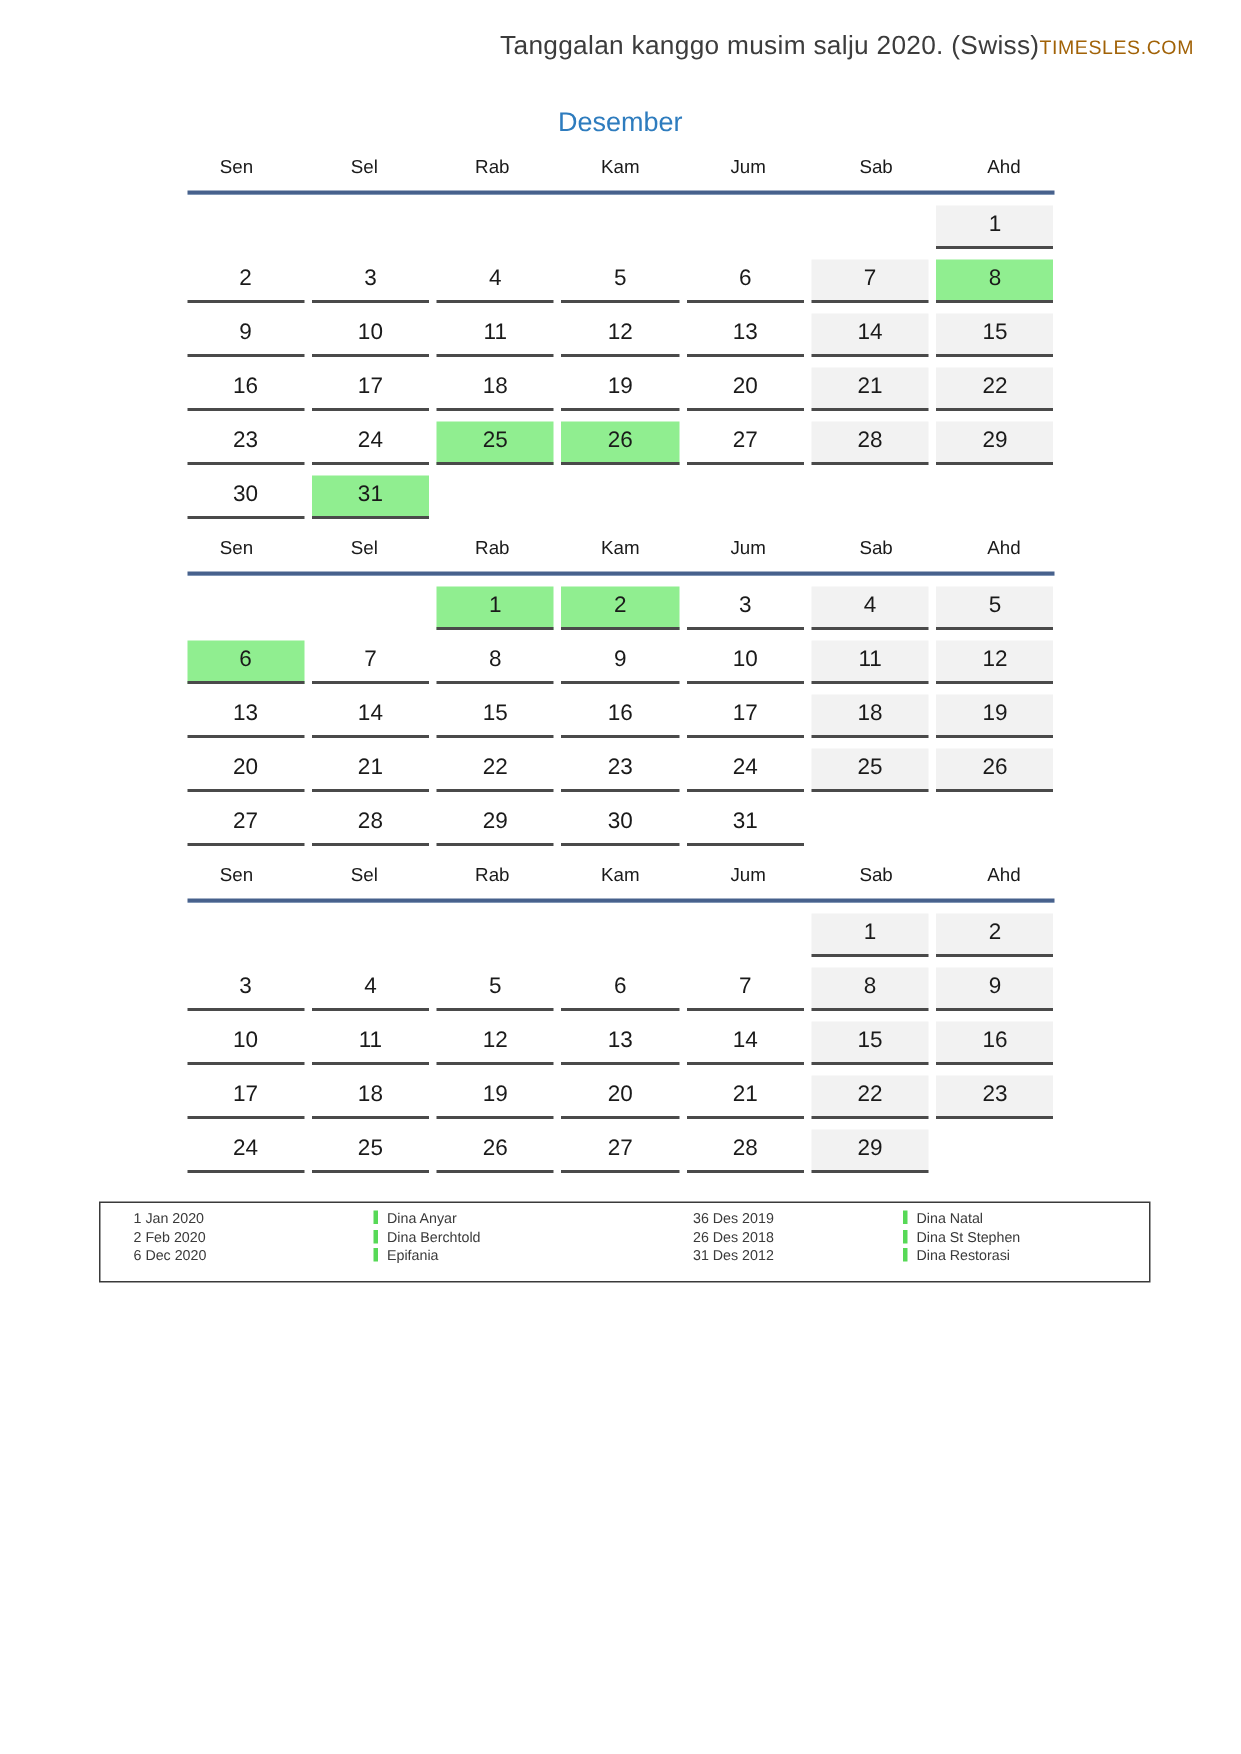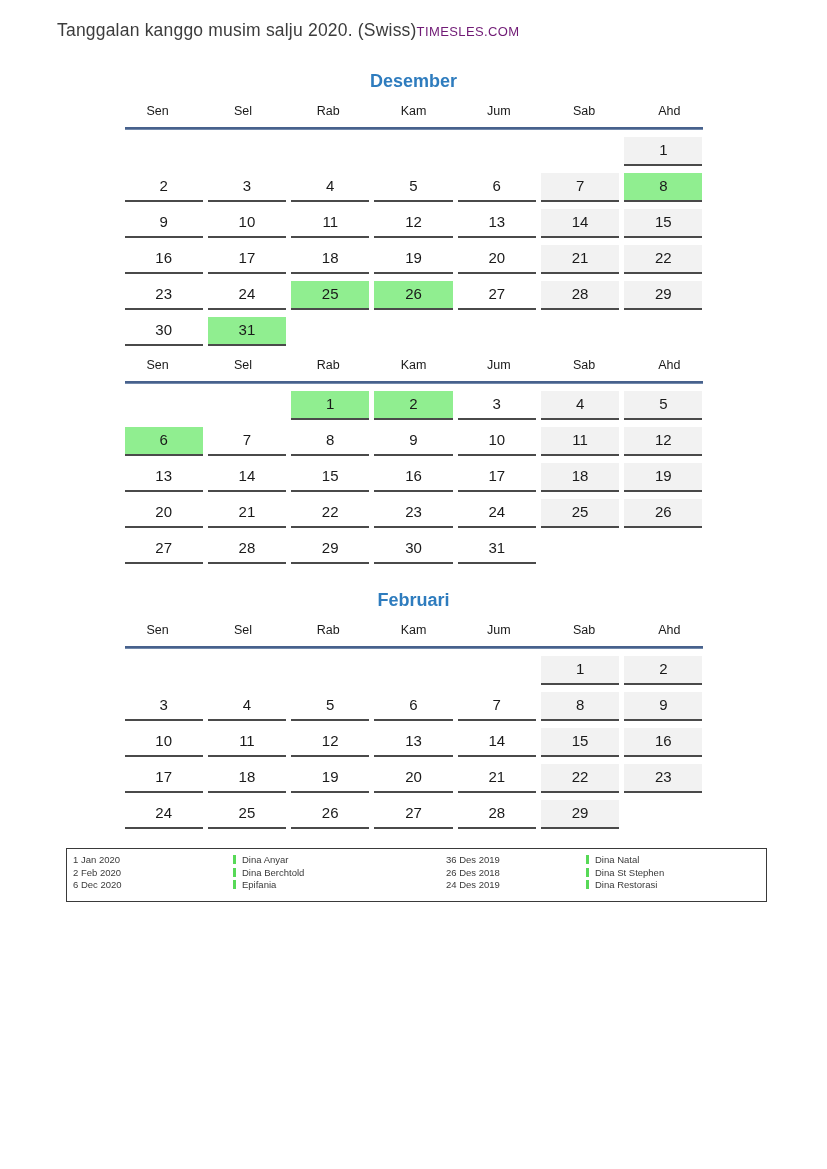--- a/index.html
+++ b/index.html
@@ -6,34 +6,34 @@
   html,body { background:#ffffff; }
   body {
     width:827px; height:1169px;
     font-family:"Liberation Sans", sans-serif;
     color:#1a1a1a;
     position:relative;
     overflow:hidden;
   }
   
   .header {
-    display:flex; justify-content:flex-start; align-items:baseline;
-    padding:20px 59px 0 57px;
+    display:flex; justify-content:flex-end; align-items:baseline;
+    padding:20px 31px 0 57px;
   }
   .page-title {
     font-size:17.5px; font-weight:400; color:#3c3c3c; letter-spacing:0.2px;
   }
   .logo {
-    font-size:13px; color:#701a75; text-decoration:none; letter-spacing:0.4px;
+    font-size:13px; color:#a16207; text-decoration:none; letter-spacing:0.4px;
     cursor:pointer;
   }
   
   .month { width:578px; margin:0 auto; }
   .month-title {
-    text-align:center; font-size:18px; font-weight:700; color:#2e7cbe;
+    text-align:center; font-size:18px; font-weight:400; color:#2e7cbe;
     margin-top:30px;
   }
   .month + .month .month-title { margin-top:26px; }
   .weekday-row {
     display:grid; grid-template-columns:repeat(7,1fr); column-gap:19px;
     margin-top:12px; text-align:center; font-size:12.5px; color:#1a1a1a;
   }
   .header-line {
     height:3px; margin-top:9px;
     background:linear-gradient(to bottom,#47618c 0%,#47618c 66%,#9db0ca 100%);
@@ -46,21 +46,21 @@
     height:29px; line-height:26px; text-align:center; font-size:15px;
     border-bottom:2px solid #4a4a4a; color:#1a1a1a;
   }
   .cell.empty { border-bottom:none; background:transparent; }
   .cell.weekend { background:#f2f2f2; }
   .cell.holiday { background:#90ee90; }
   
   .legend {
     width:701px; margin:19px 0 0 66px;
     border:1px solid #3a3a3a;
-    padding:5px 0 9px 4px;
+    padding:5px 0 9px 20px;
     font-size:9.5px; color:#3a3a3a;
   }
   .legend-row {
     display:grid; grid-template-columns:162px 211px 142px auto;
     line-height:12.5px;
   }
   .legend-date { padding-left:2px; }
   .legend-name { white-space:nowrap; }
   .legend-bar {
     display:inline-block; width:3px; height:9px; background:#57d957;
@@ -178,21 +178,20 @@
         <div class="cell normal">28</div>
         <div class="cell normal">29</div>
         <div class="cell normal">30</div>
         <div class="cell normal">31</div>
         <div class="cell empty"></div>
         <div class="cell empty"></div>
       </div>
   </section>
 
   <section class="month">
-    <h2 class="month-title">Februari</h2>
     <div class="weekday-row">
         <span>Sen</span>
         <span>Sel</span>
         <span>Rab</span>
         <span>Kam</span>
         <span>Jum</span>
         <span>Sab</span>
         <span>Ahd</span>
       </div>
     <div class="header-line"></div>
@@ -245,16 +244,16 @@
     </div>
     <div class="legend-row">
       <div class="legend-date">2 Feb 2020</div>
       <div class="legend-name"><span class="legend-bar"></span>Dina Berchtold</div>
       <div class="legend-date">26 Des 2018</div>
       <div class="legend-name"><span class="legend-bar"></span>Dina St Stephen</div>
     </div>
     <div class="legend-row">
       <div class="legend-date">6 Dec 2020</div>
       <div class="legend-name"><span class="legend-bar"></span>Epifania</div>
-      <div class="legend-date">24 Des 2019</div>
+      <div class="legend-date">31 Des 2012</div>
       <div class="legend-name"><span class="legend-bar"></span>Dina Restorasi</div>
     </div>
   </div>
 
 </body></html>

